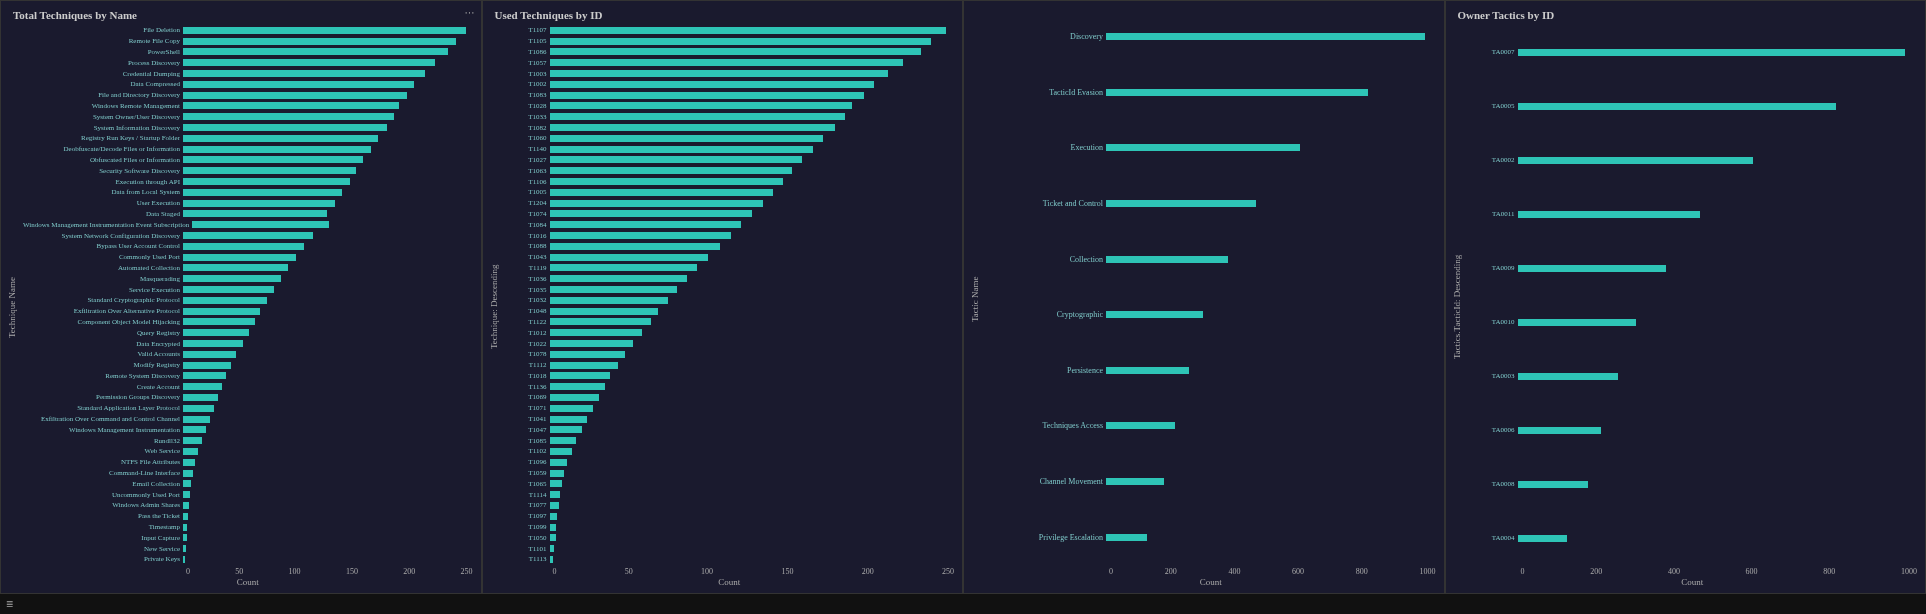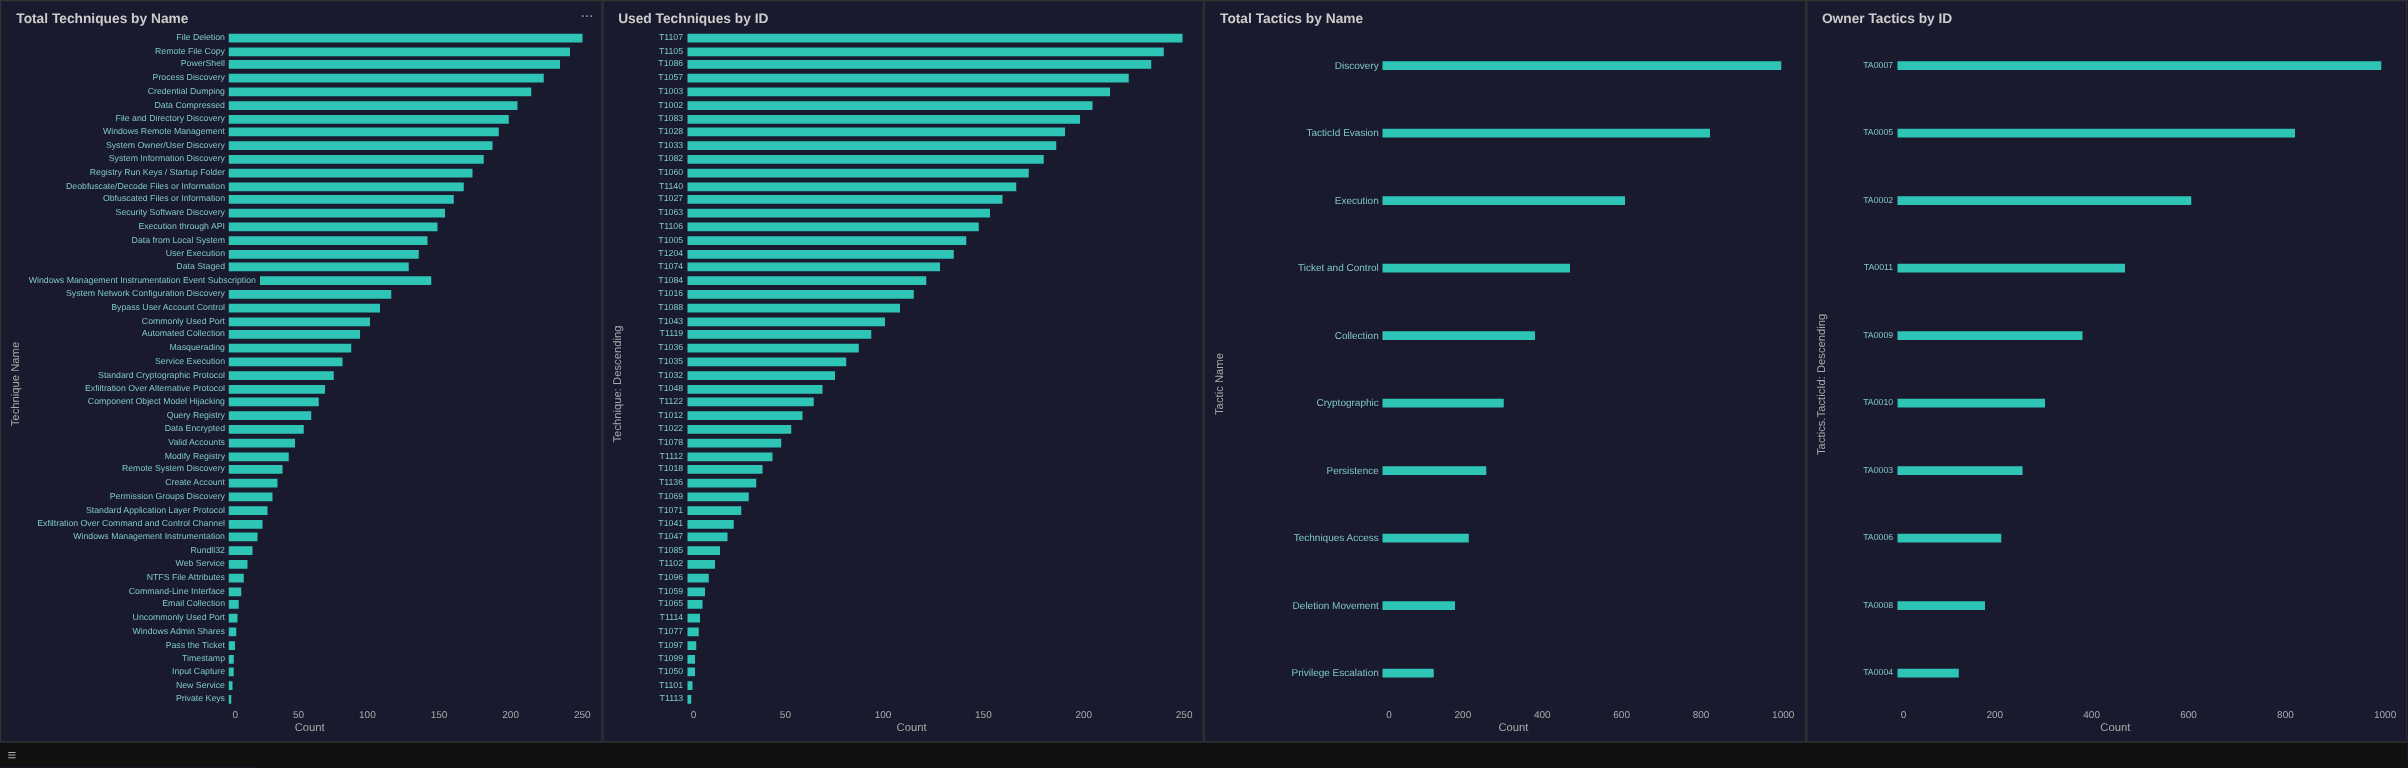--- a/index.html
+++ b/index.html
@@ -11,20 +11,21 @@
       width: 1926px;
       height: 614px;
       overflow: hidden;
       display: flex;
       flex-direction: column;
     }
     .charts-container {
       display: flex;
       flex: 1;
       width: 100%;
+      font-family: Liberation Serif, serif;
     }
     .chart-panel {
       flex: 1;
       border: 1px solid #333;
       background: #1a1a2e;
       display: flex;
       flex-direction: column;
       padding: 8px 4px 4px 4px;
       position: relative;
     }
@@ -572,21 +573,20 @@
             <span>100</span>
             <span>150</span>
             <span>200</span>
             <span>250</span>
           </div>
           <div class="x-axis-label-center">Count</div>
         </div>
       </div>
     </div>
     <div class="chart-panel">
-      <div class="chart-title">Total Tactics by Name</div>
       <div class="chart-area">
         <div class="y-axis-label">Tactic Name</div>
         <div class="chart-inner">
           <div class="bars-section">
             <div class="bar-row">
               <div class="bar-label-tactic">Discovery</div>
               <div class="bar" style="width: 319px;"></div>
             </div>
             <div class="bar-row">
               <div class="bar-label-tactic">TacticId Evasion</div>
@@ -610,21 +610,21 @@
             </div>
             <div class="bar-row">
               <div class="bar-label-tactic">Persistence</div>
               <div class="bar" style="width: 83px;"></div>
             </div>
             <div class="bar-row">
               <div class="bar-label-tactic">Techniques Access</div>
               <div class="bar" style="width: 69px;"></div>
             </div>
             <div class="bar-row">
-              <div class="bar-label-tactic">Deletion Movement</div>
+              <div class="bar-label-tactic">Channel Movement</div>
               <div class="bar" style="width: 58px;"></div>
             </div>
             <div class="bar-row">
               <div class="bar-label-tactic">Privilege Escalation</div>
               <div class="bar" style="width: 41px;"></div>
             </div>
           </div>
           <div class="x-axis" style="padding-left: 127px;">
             <span>0</span>
             <span>200</span>

